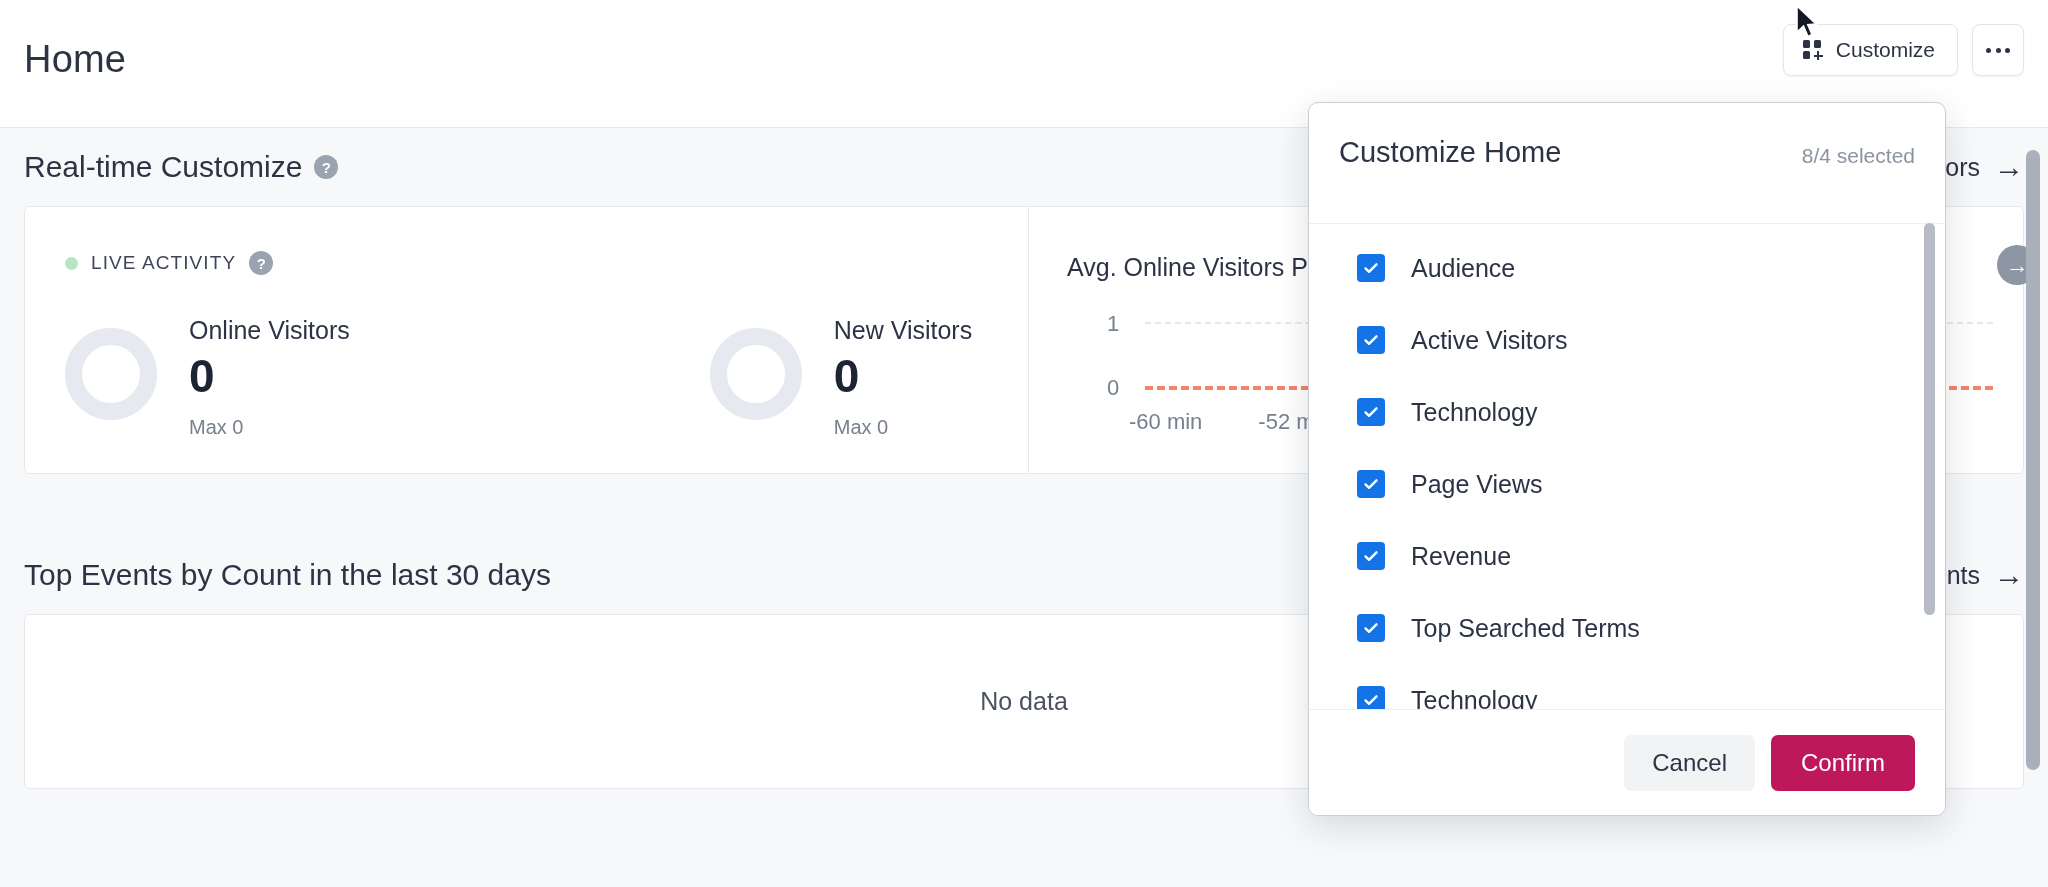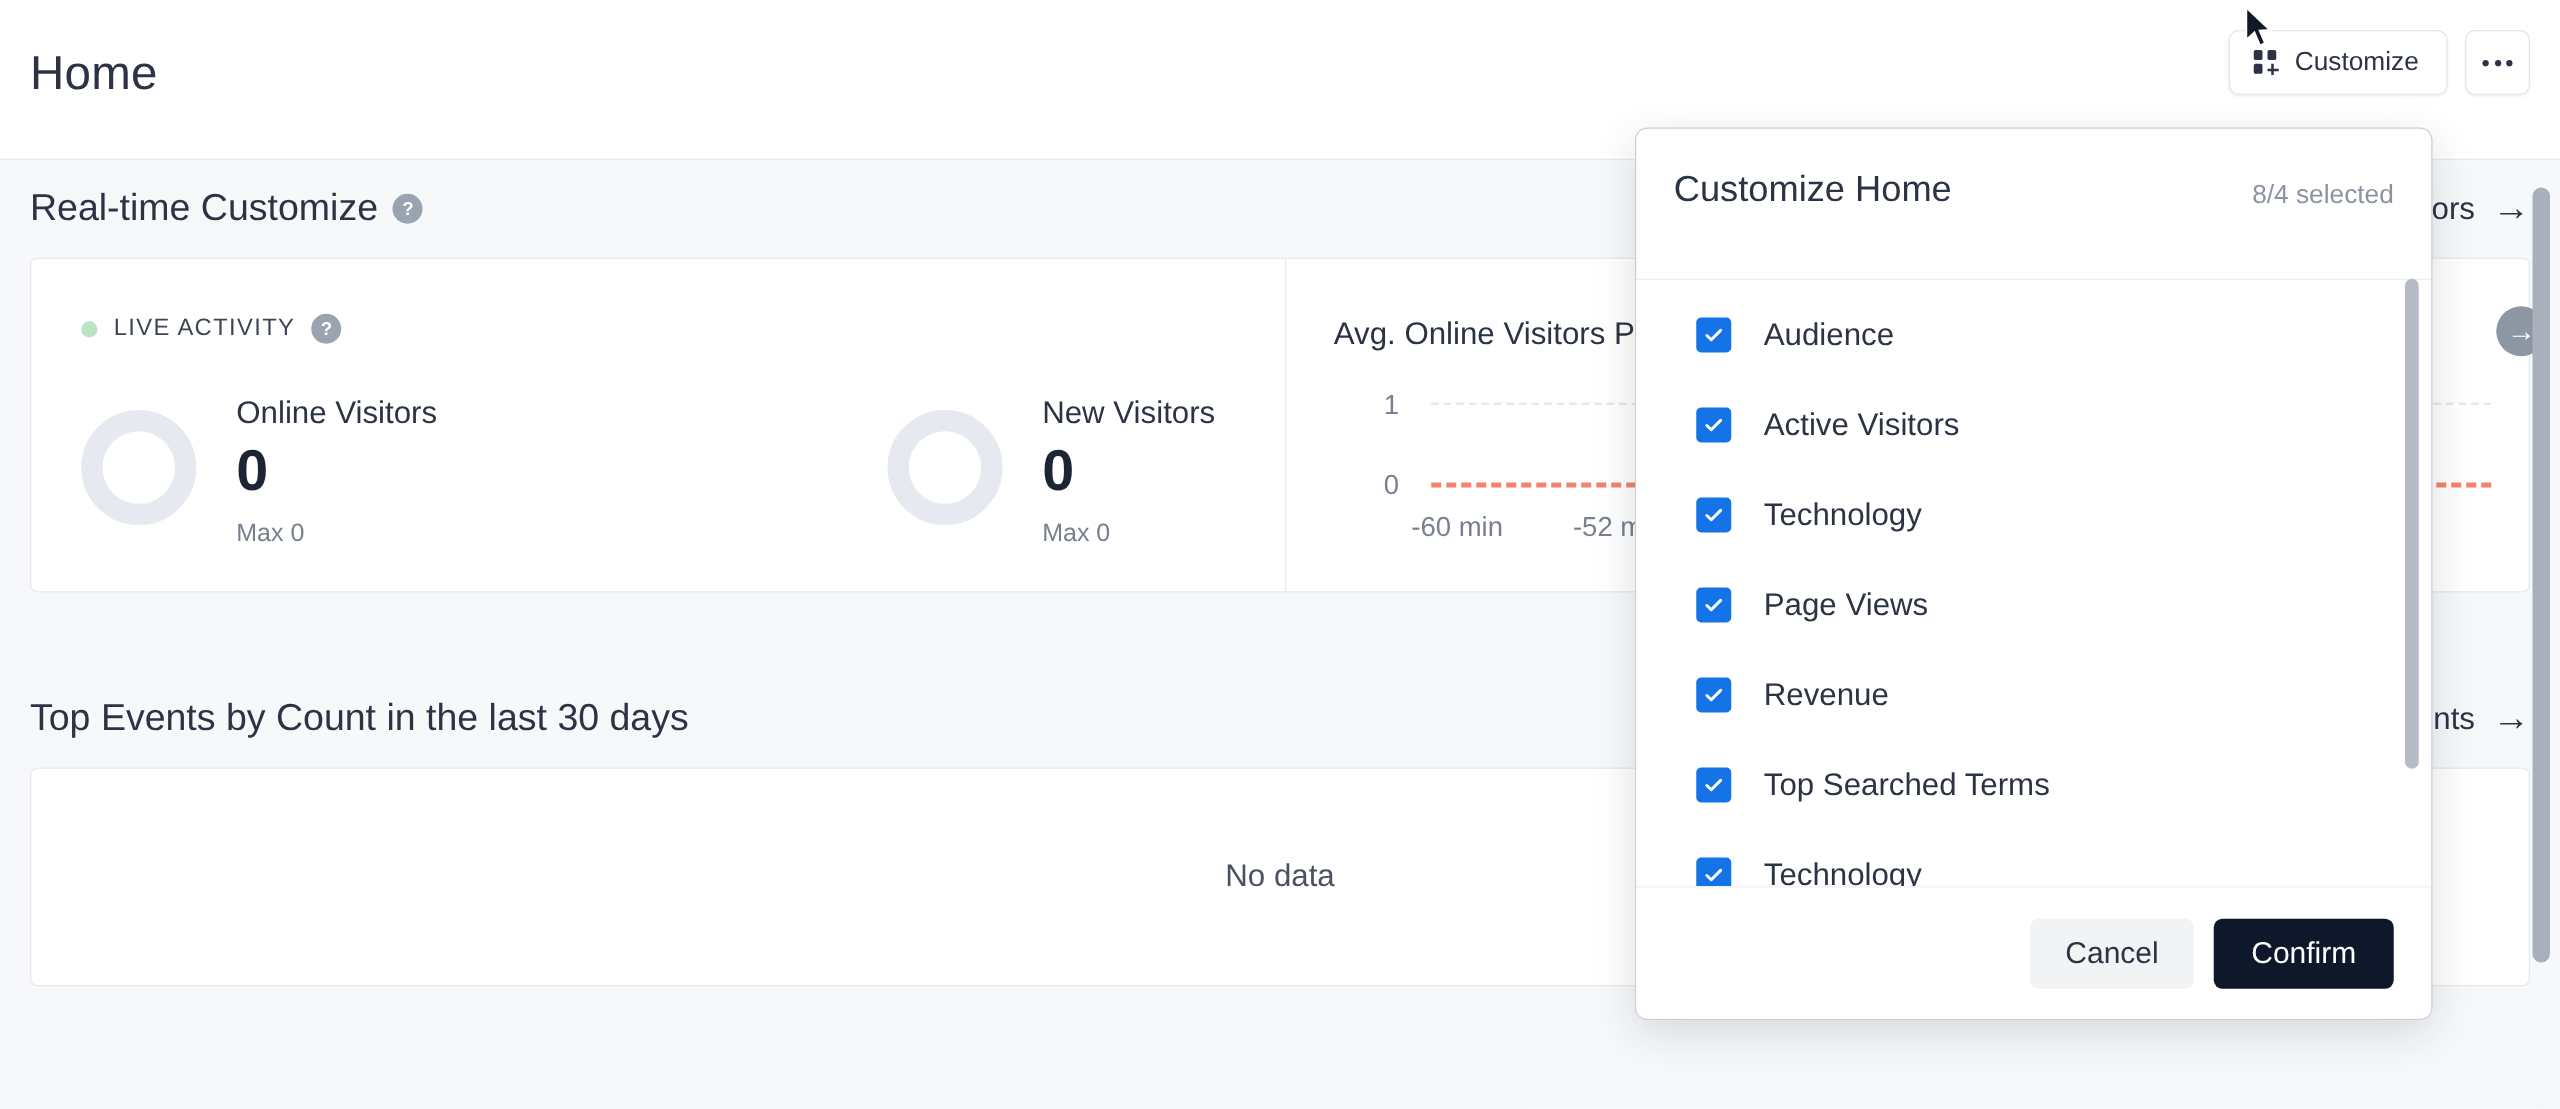--- a/index.html
+++ b/index.html
@@ -182,21 +182,21 @@
     padding:0 30px;
   }
   .btn-cancel {
     height:56px; padding:0 28px; border:none; border-radius:7px;
     background:#f2f3f5; color:#2c3344; font-size:24px; cursor:pointer;
     font-family:inherit;
     text-align:right;
   }
   .btn-confirm {
     height:56px; padding:0 30px; border:none; border-radius:7px;
-    background:#0f172a; color:#ffffff; font-size:24px; cursor:pointer;
+    background:#be185d; color:#ffffff; font-size:24px; cursor:pointer;
     font-family:inherit;
   }
 
   
   .cursor { position:absolute; left:1795px; top:5px; width:26px; height:34px; }
 </style>
 </head>
 <body>
 
 <div id="root">

